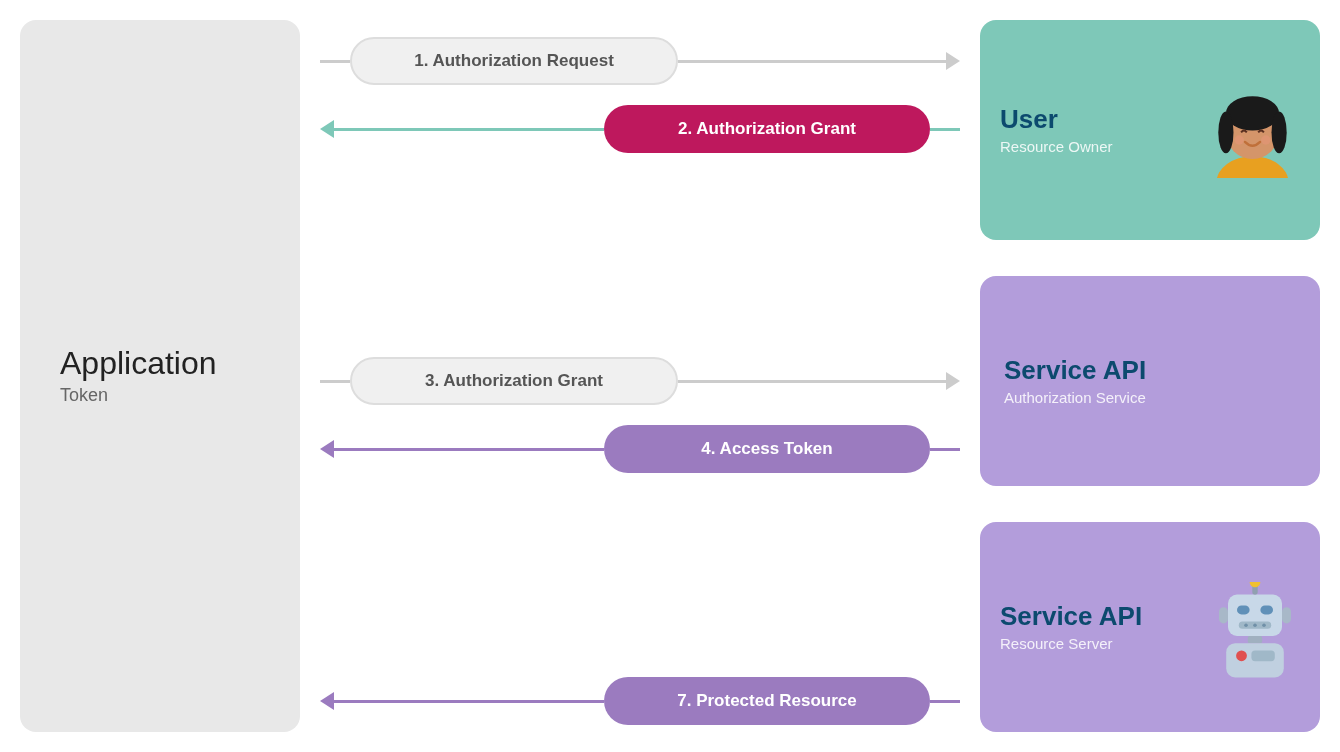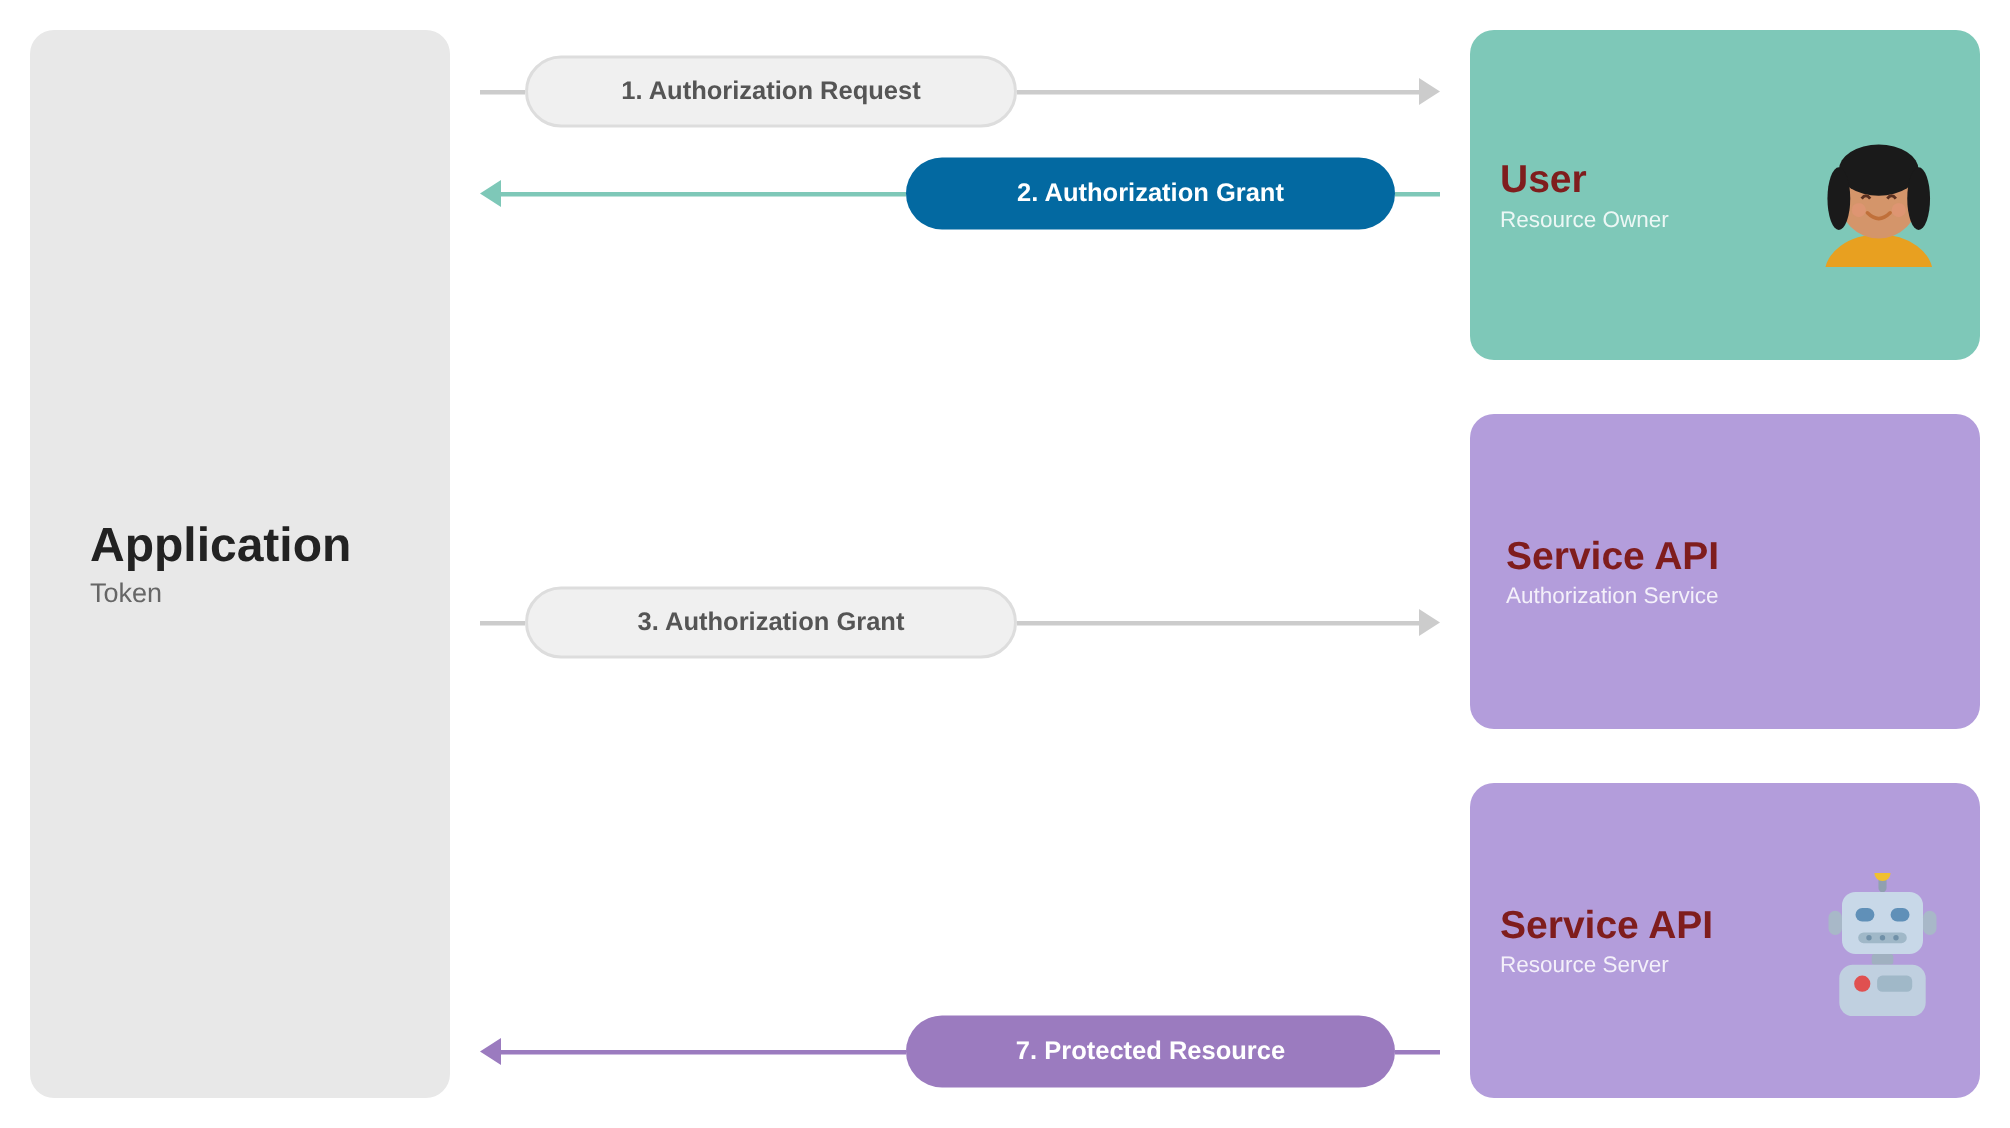--- a/index.html
+++ b/index.html
@@ -29,21 +29,21 @@
       flex-direction: column;
       justify-content: center;
       align-items: flex-start;
       padding: 40px 40px;
       margin: 20px 0 20px 20px;
       flex-shrink: 0;
     }
 
     .client-panel .app-title {
       font-size: 32px;
-      font-weight: 700;
+      font-weight: 400;
       color: #222;
       line-height: 1.1;
     }
 
     .client-panel .app-subtitle {
       font-size: 18px;
       color: #666;
       margin-top: 4px;
     }
 
@@ -62,21 +62,21 @@
       flex: 1;
     }
 
     .pill-outline {
       background: #f0f0f0;
       color: #555;
       border: 2px solid #ddd;
     }
 
     .pill-teal {
-      background: #0369a1;
+      background: #be185d;
       color: #fff;
       border: none;
     }
 
     .pill-purple {
       background: #9b7bbf;
       color: #fff;
       border: none;
     }
 
@@ -148,21 +148,21 @@
       flex: 1;
     }
 
     .right-panel .panel-text {
       flex: 1;
     }
 
     .right-panel .panel-title {
       font-size: 26px;
       font-weight: 700;
-      color: #7f1d1d;
+      color: #0c4a6e;
       line-height: 1.1;
     }
 
     .right-panel .panel-subtitle {
       font-size: 15px;
       color: rgba(255,255,255,0.85);
       margin-top: 4px;
     }
 
     .middle-wrapper {
@@ -232,20 +232,28 @@
 
         <div class="flow-row">
           <div style="height:3px; width:30px; background:#ccc; flex-shrink:0;"></div>
           <div class="pill pill-outline">
             <span>3. Authorization Grant</span>
           </div>
           <div style="height:3px; flex:1; background:#ccc;"></div>
           <div style="border-top:9px solid transparent;border-bottom:9px solid transparent;border-left:14px solid #ccc;width:0;height:0;flex-shrink:0;"></div>
         </div>
 
+        <div class="flow-row">
+          <div style="border-top:9px solid transparent;border-bottom:9px solid transparent;border-right:14px solid #9b7bbf;width:0;height:0;flex-shrink:0;"></div>
+          <div style="height:3px; flex:1; background:#9b7bbf;"></div>
+          <div class="pill pill-purple">
+            <span>4. Access Token</span>
+          </div>
+          <div style="height:3px; width:30px; background:#9b7bbf; flex-shrink:0;"></div>
+        </div>
       </div>
 
       <div class="flow-block" style="margin-top: 40px;">
 
 
         <div class="flow-row">
           <div style="border-top:9px solid transparent;border-bottom:9px solid transparent;border-right:14px solid #9b7bbf;width:0;height:0;flex-shrink:0;"></div>
           <div style="height:3px; flex:1; background:#9b7bbf;"></div>
           <div class="pill pill-purple">
             <span>7. Protected Resource</span>

